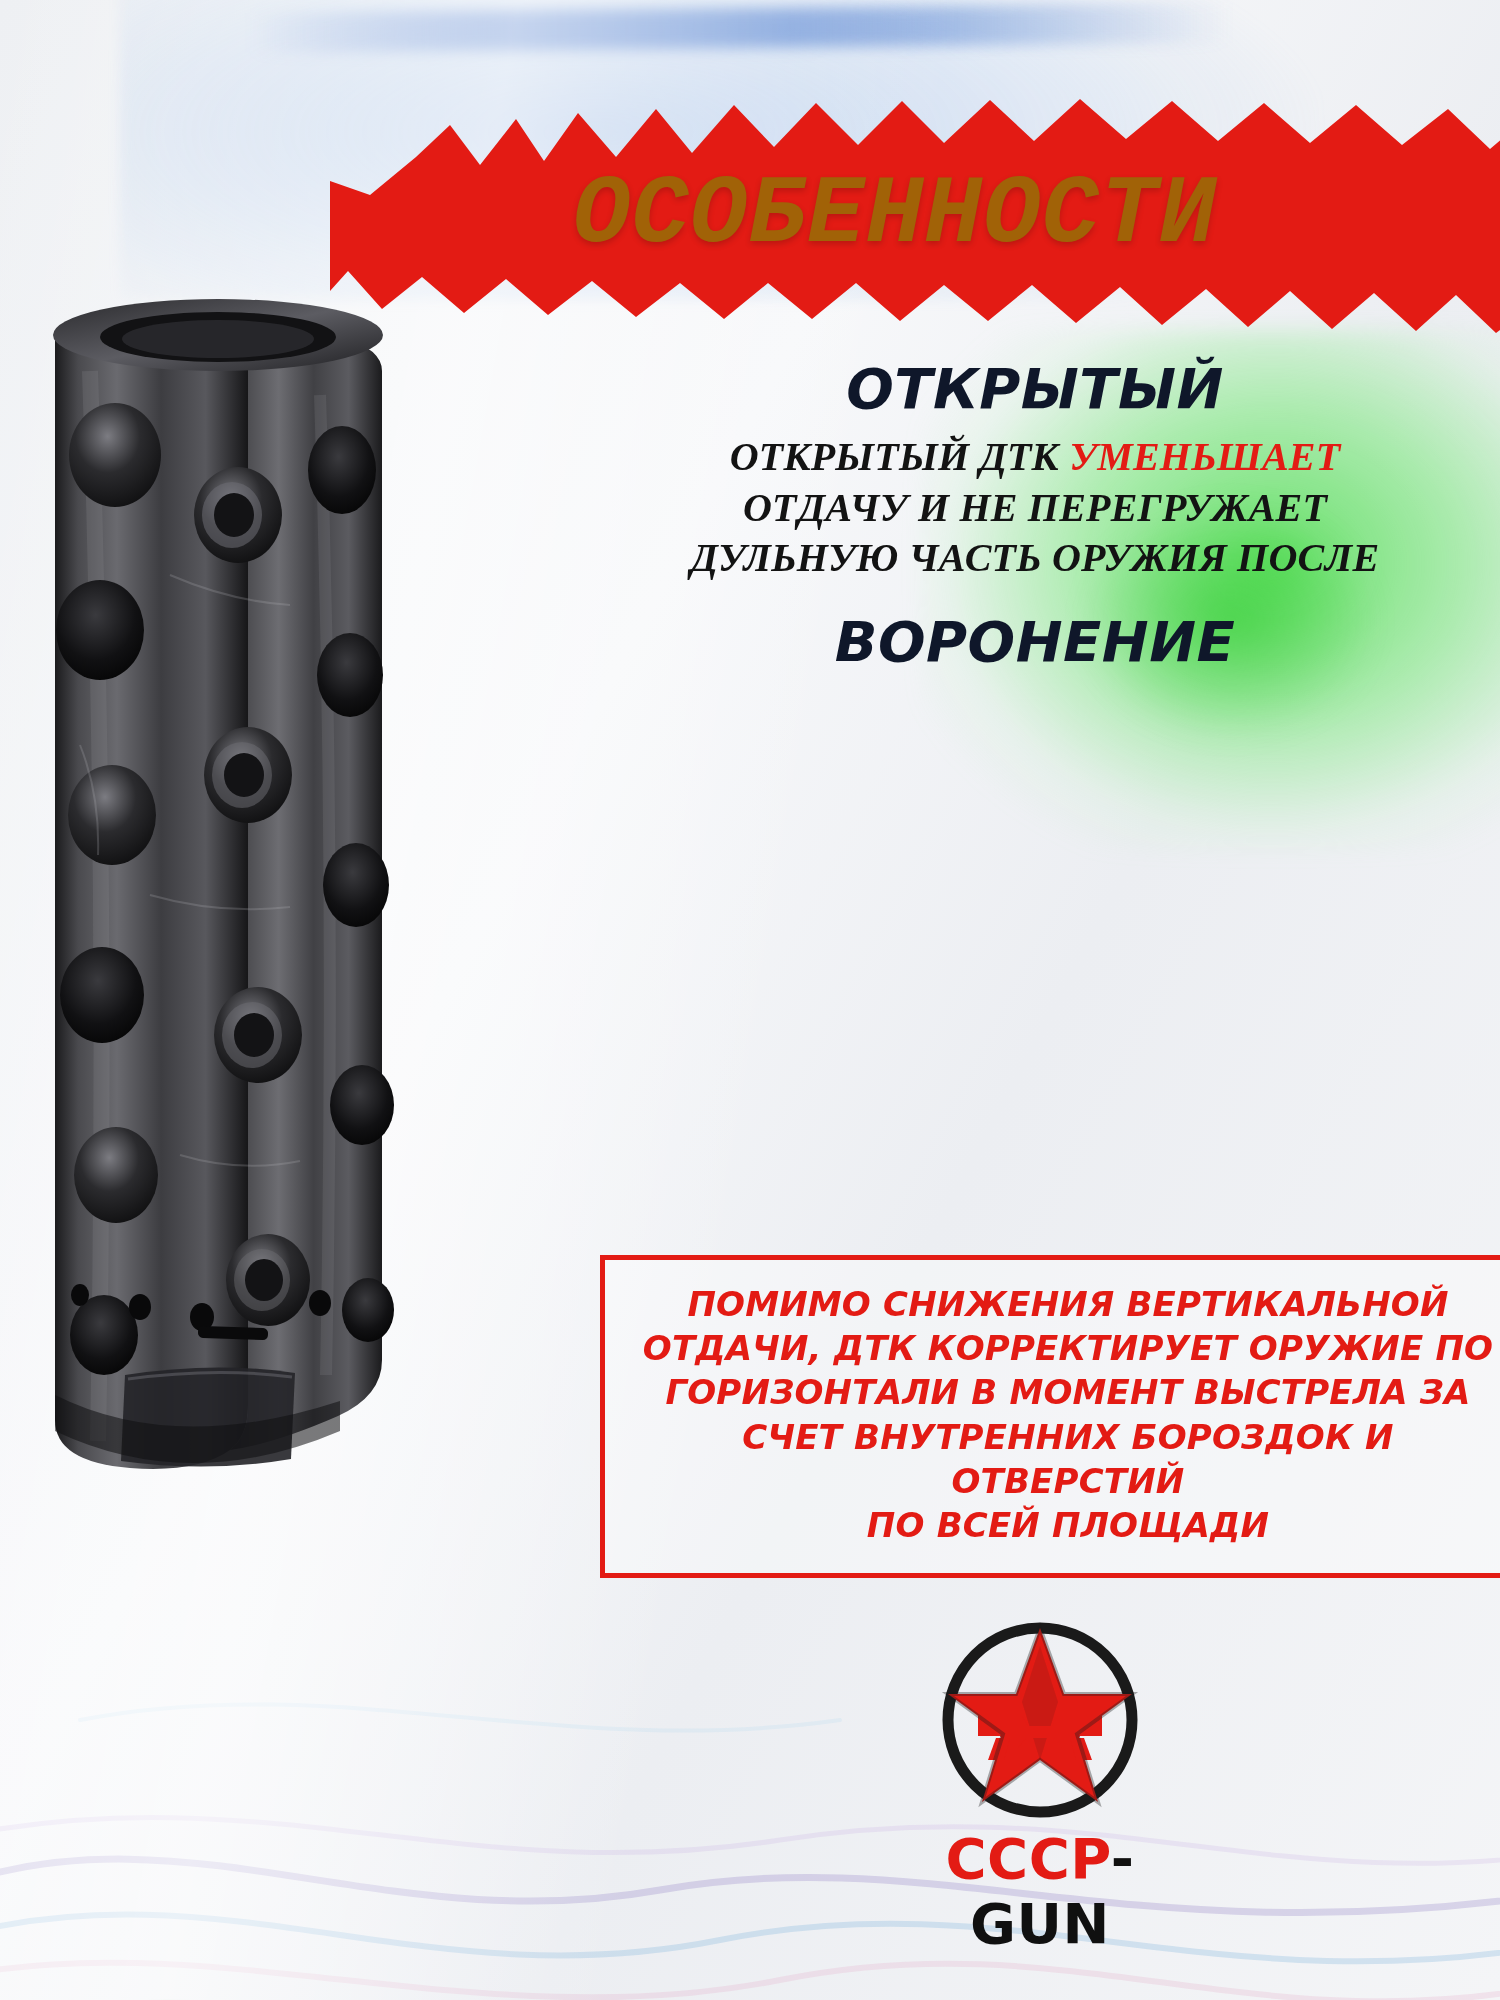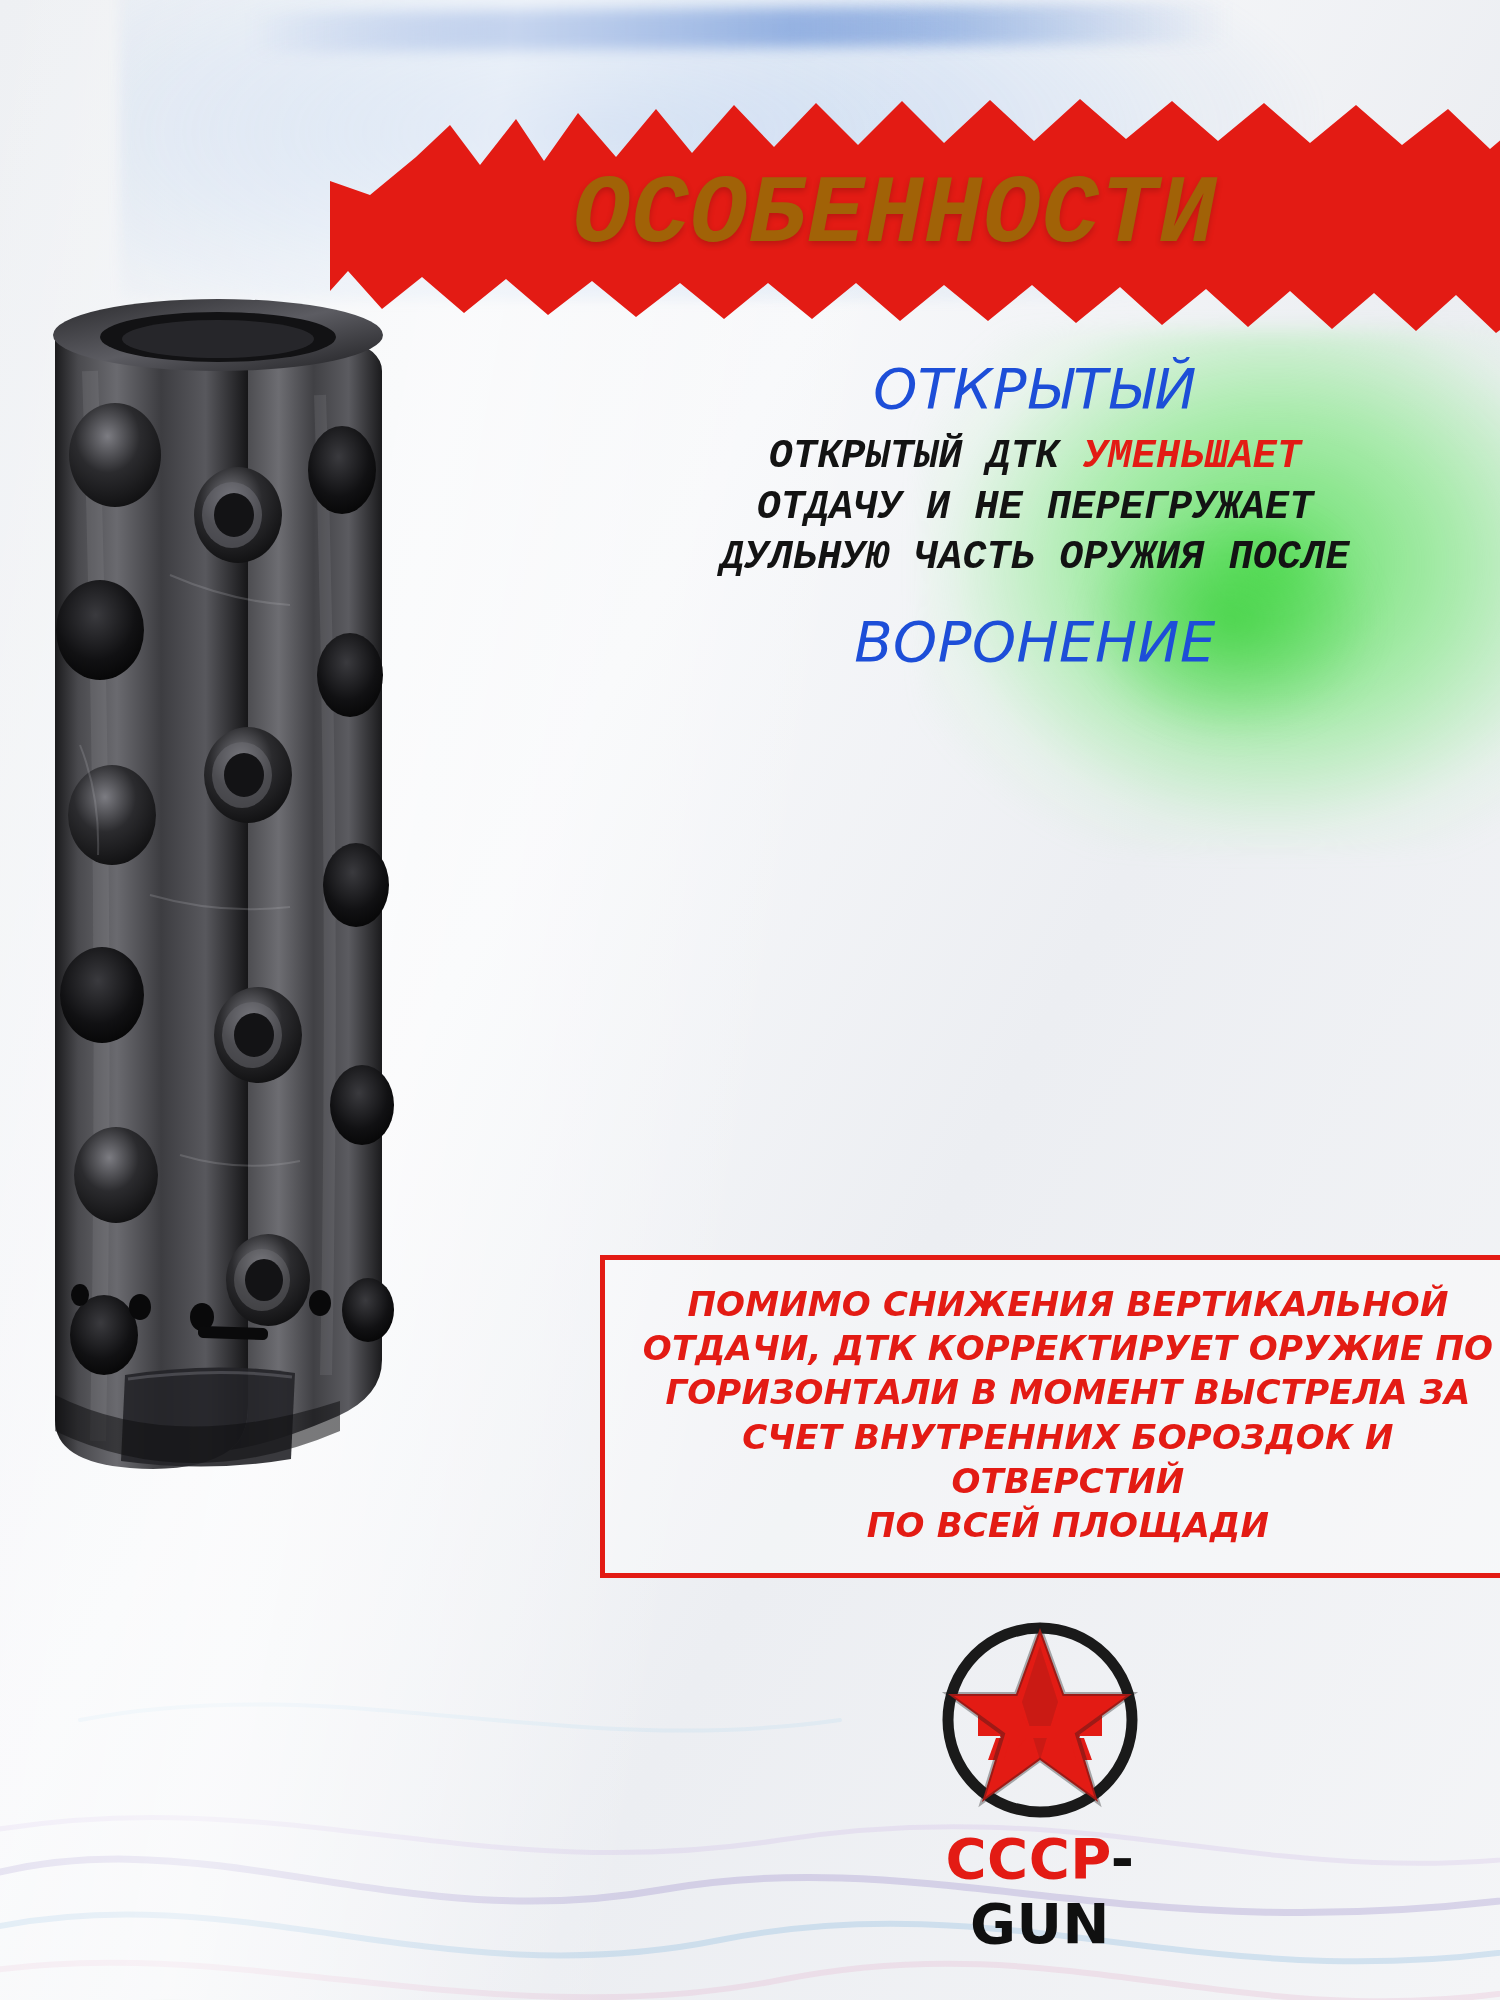--- a/index.html
+++ b/index.html
@@ -112,32 +112,32 @@
   
   .content {
     position: absolute;
     left: 600px;
     top: 360px;
     width: 870px;
     text-align: center;
   }
   .h2 {
     font-family: "DejaVu Sans", sans-serif;
-    font-weight: 400;
+    font-weight: 700;
     font-style: italic;
     font-size: 56px;
-    color: #1d4ed8;
+    color: #0f172a;
     letter-spacing: 0.5px;
     text-transform: uppercase;
     margin: 0 0 14px 0;
     line-height: 1.04;
   }
   .h2.second { margin-top: 30px; }
   .para {
-    font-family: Liberation Mono, monospace;
+    font-family: Liberation Serif, serif;
     font-weight: 700;
     font-style: italic;
     font-size: 40px;
     line-height: 1.26;
     color: #131313;
     text-transform: uppercase;
     margin: 0;
     letter-spacing: 0.2px;
   }
   .hl { color: #e31b14; }

